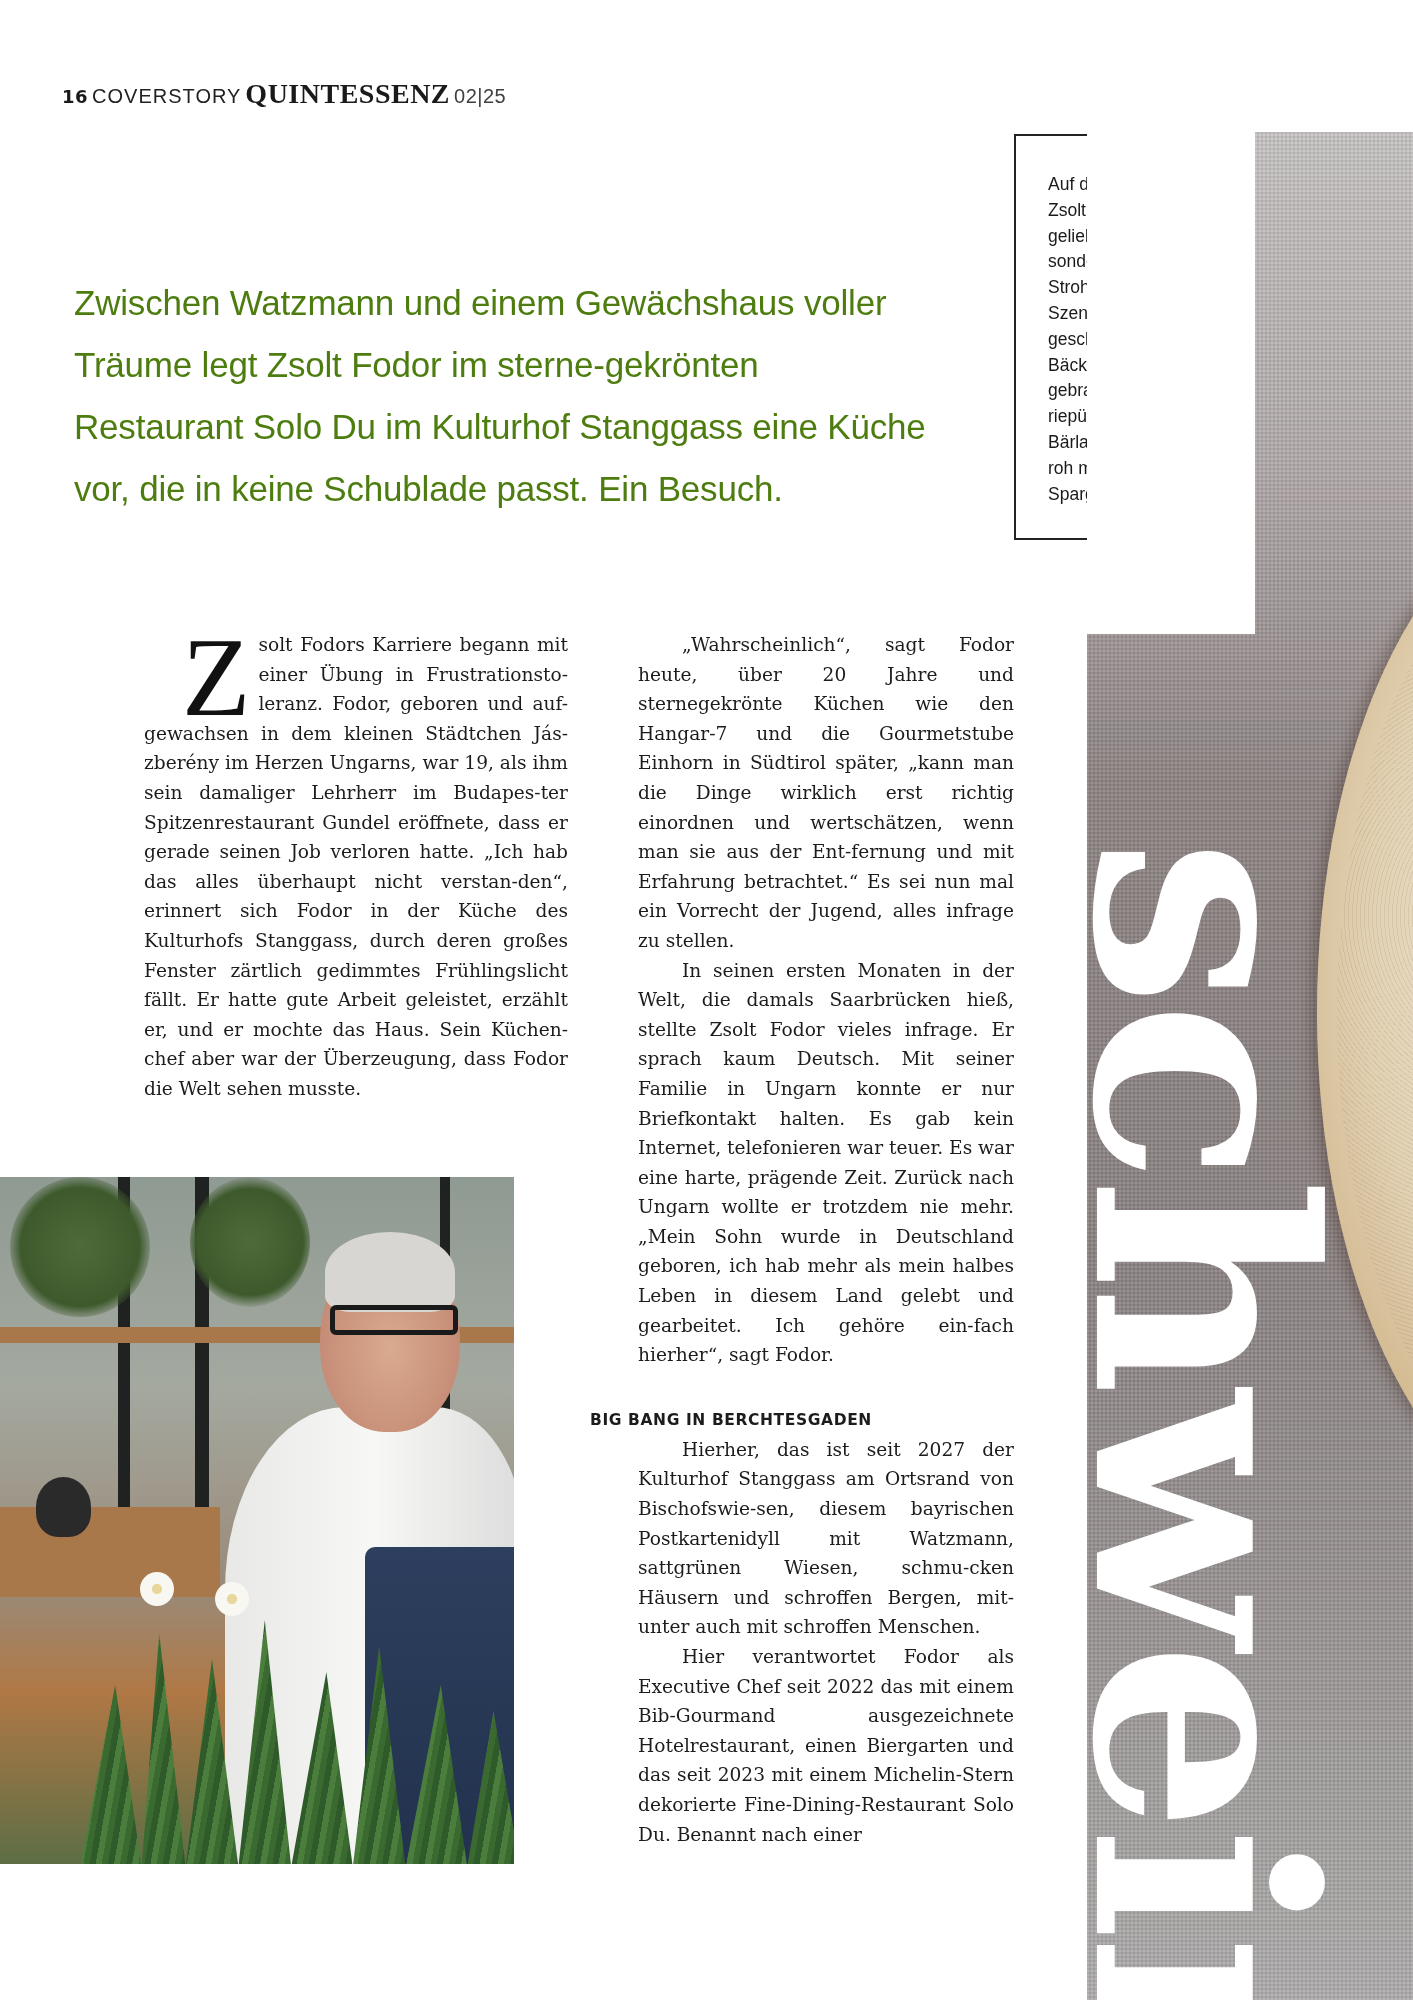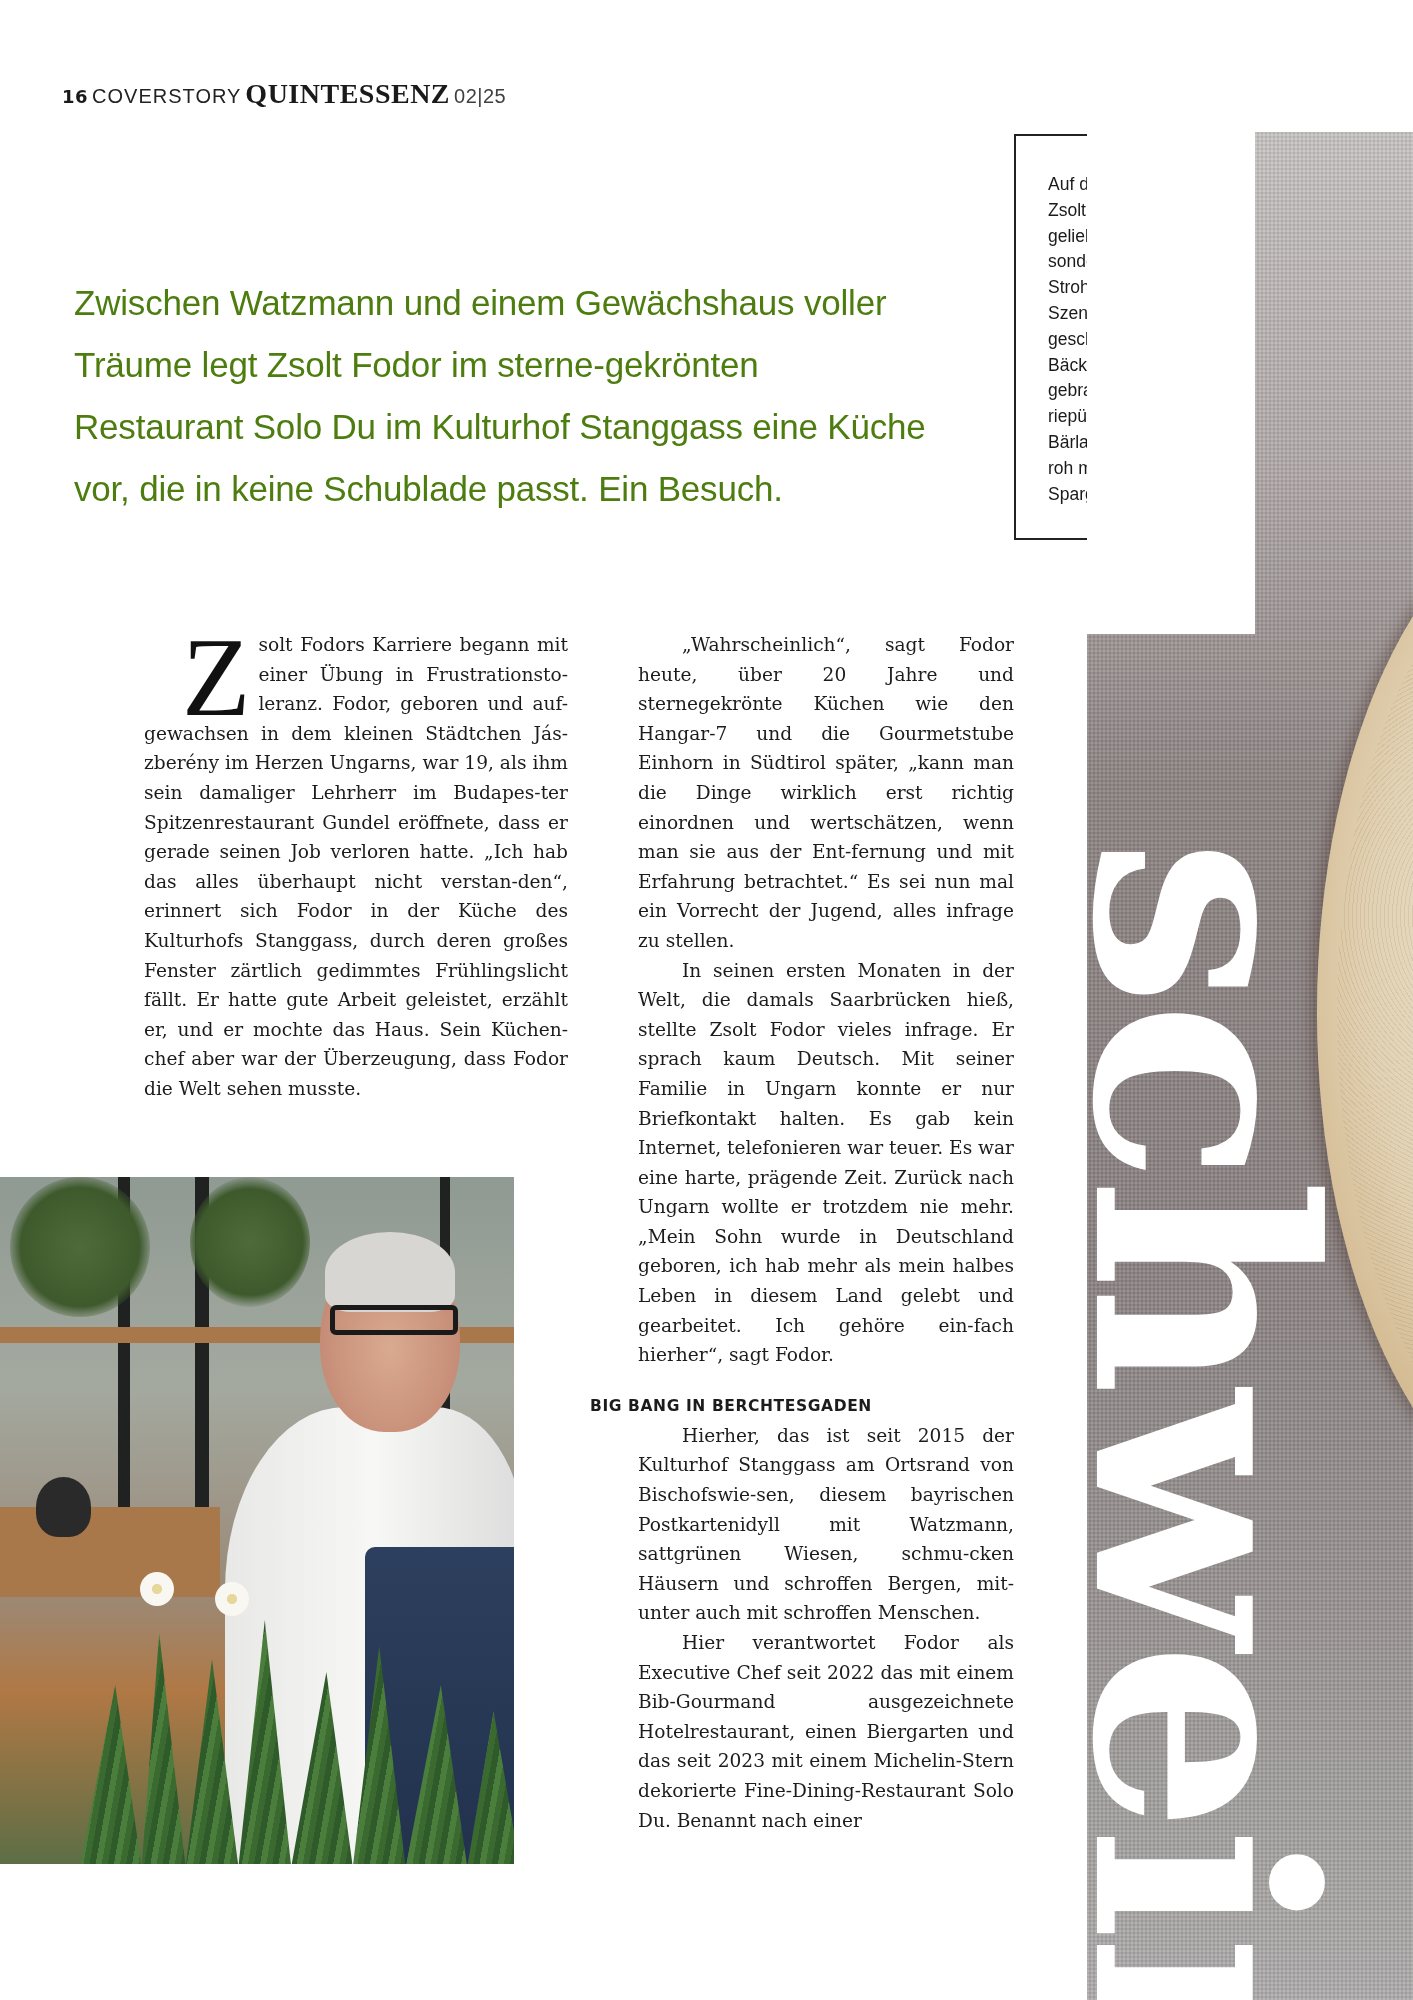--- a/index.html
+++ b/index.html
@@ -78,21 +78,21 @@
   .col1 { left: 144px; }
   .col2 { left: 590px; }
   .body-col p { margin: 0; }
   .body-col p.indent { text-indent: 44px; margin-left: 48px; }
   .dropcap {
     float: left; font-family: "Liberation Serif", serif; font-size: 112px; line-height: 82px;
     margin: 6px 8px 0 38px; color: #111;
   }
   .subhead {
     font-family: "DejaVu Sans", sans-serif; font-weight: bold; font-size: 15.5px; letter-spacing: 0.6px;
-    margin: 23px 0 2px 0; line-height: 26px;
+    margin: 37px 0 2px 0; line-height: 26px;
   }
 
   .chef-photo {
     position: absolute; left: 0; top: 1177px; width: 514px; height: 687px; overflow: hidden;
     background: linear-gradient(180deg, #8f9a92 0%, #a4a9a0 30%, #9a8a78 60%, #b07845 75%, #5d6e45 100%);
   }
   .chef-photo .window-bar { position: absolute; background: #1f2220; }
   .chef-photo .shelf { position: absolute; background: #a9784a; }
   .chef-photo .plant { position: absolute; border-radius: 50%; background: radial-gradient(circle, #4f6a3a 0%, #3e5a2c 60%, rgba(62,90,44,0) 75%); }
   .chef-photo .head { position: absolute; left: 320px; top: 70px; width: 140px; height: 185px; border-radius: 50% 50% 46% 46%;
@@ -137,21 +137,21 @@
   <p>
     <span class="dropcap">Z</span>
     <span>solt Fodors Karriere begann mit einer Übung in Frustrationsto-leranz. Fodor, geboren und auf-gewachsen in dem kleinen Städtchen Jás-zberény im Herzen Ungarns, war 19, als ihm sein damaliger Lehrherr im Budapes-ter Spitzenrestaurant Gundel eröffnete, dass er gerade seinen Job verloren hatte. „Ich hab das alles überhaupt nicht verstan-den“, erinnert sich Fodor in der Küche des Kulturhofs Stanggass, durch deren großes Fenster zärtlich gedimmtes Frühlingslicht fällt. Er hatte gute Arbeit geleistet, erzählt er, und er mochte das Haus. Sein Küchen-chef aber war der Überzeugung, dass Fodor die Welt sehen musste.</span>
   </p>
 </div>
 
 <div class="body-col col2">
   <p class="indent">„Wahrscheinlich“, sagt Fodor heute, über 20 Jahre und sternegekrönte Küchen wie den Hangar-7 und die Gourmetstube Einhorn in Südtirol später, „kann man die Dinge wirklich erst richtig einordnen und wertschätzen, wenn man sie aus der Ent-fernung und mit Erfahrung betrachtet.“ Es sei nun mal ein Vorrecht der Jugend, alles infrage zu stellen.</p>
   <p class="indent">In seinen ersten Monaten in der Welt, die damals Saarbrücken hieß, stellte Zsolt Fodor vieles infrage. Er sprach kaum Deutsch. Mit seiner Familie in Ungarn konnte er nur Briefkontakt halten. Es gab kein Internet, telefonieren war teuer. Es war eine harte, prägende Zeit. Zurück nach Ungarn wollte er trotzdem nie mehr. „Mein Sohn wurde in Deutschland geboren, ich hab mehr als mein halbes Leben in diesem Land gelebt und gearbeitet. Ich gehöre ein-fach hierher“, sagt Fodor.</p>
   <div class="subhead">BIG BANG IN BERCHTESGADEN</div>
-  <p class="indent">Hierher, das ist seit 2015 der Kulturhof Stanggass am Ortsrand von Bischofswie-sen, diesem bayrischen Postkartenidyll mit Watzmann, sattgrünen Wiesen, schmu-cken Häusern und schroffen Bergen, mit-unter auch mit schroffen Menschen.</p>
+  <p class="indent">Hierher, das ist seit 2027 der Kulturhof Stanggass am Ortsrand von Bischofswie-sen, diesem bayrischen Postkartenidyll mit Watzmann, sattgrünen Wiesen, schmu-cken Häusern und schroffen Bergen, mit-unter auch mit schroffen Menschen.</p>
   <p class="indent">Hier verantwortet Fodor als Executive Chef seit 2022 das mit einem Bib-Gourmand ausgezeichnete Hotelrestaurant, einen Biergarten und das seit 2023 mit einem Michelin-Stern dekorierte Fine-Dining-Restaurant Solo Du. Benannt nach einer</p>
 </div>
 
 <div class="chef-photo">
   <div class="window-bar" style="left:118px;top:0;width:12px;height:380px"></div>
   <div class="window-bar" style="left:195px;top:0;width:14px;height:420px"></div>
   <div class="window-bar" style="left:440px;top:0;width:10px;height:250px"></div>
   <div class="shelf" style="left:0;top:150px;width:514px;height:16px"></div>
   <div class="shelf" style="left:0;top:330px;width:220px;height:90px"></div>
   <div class="plant" style="left:10px;top:0;width:140px;height:140px"></div>

